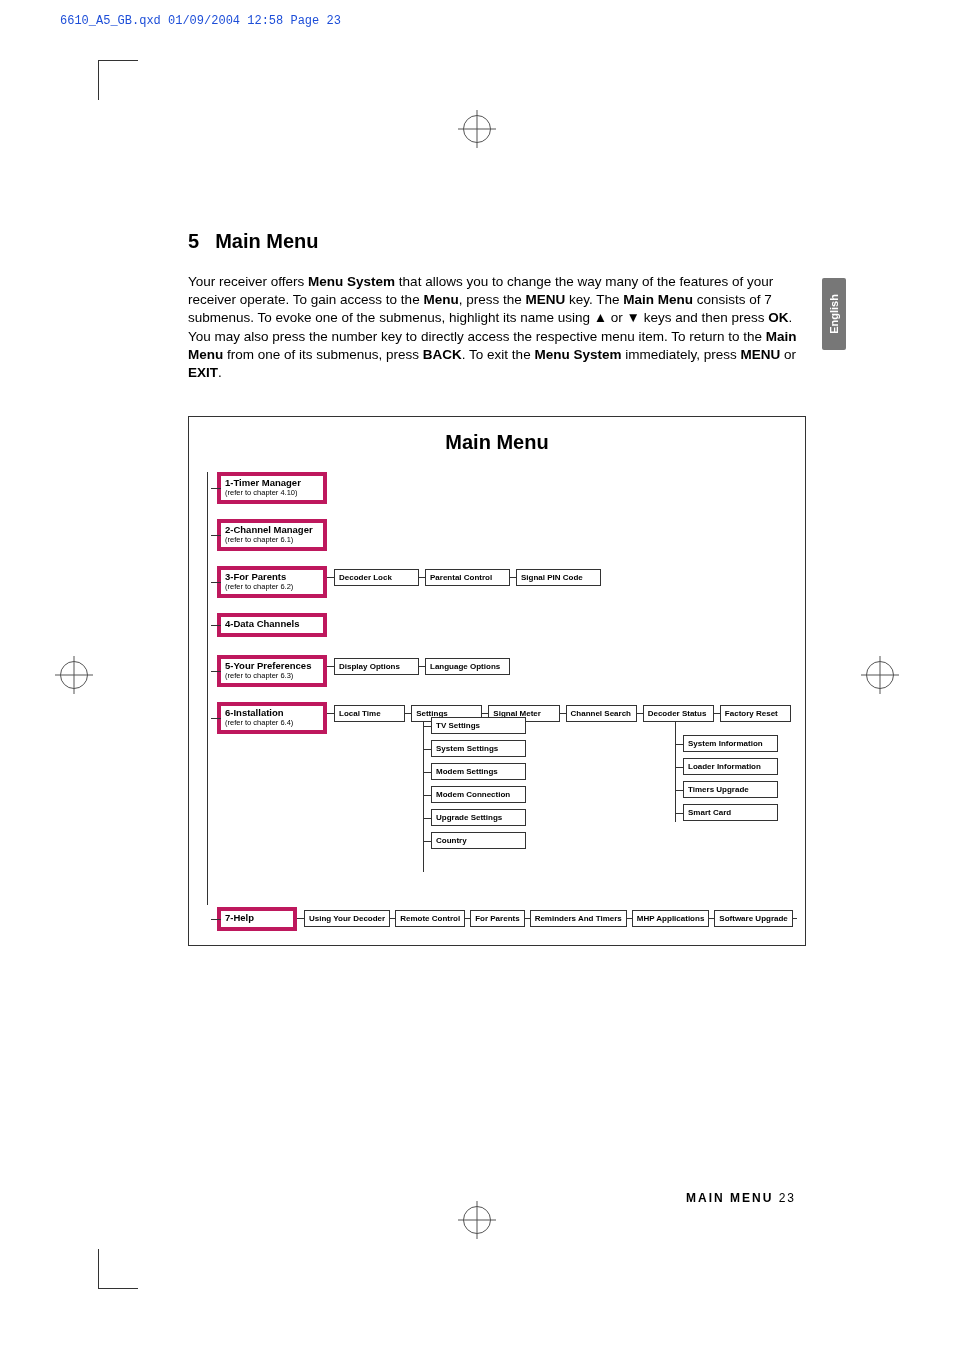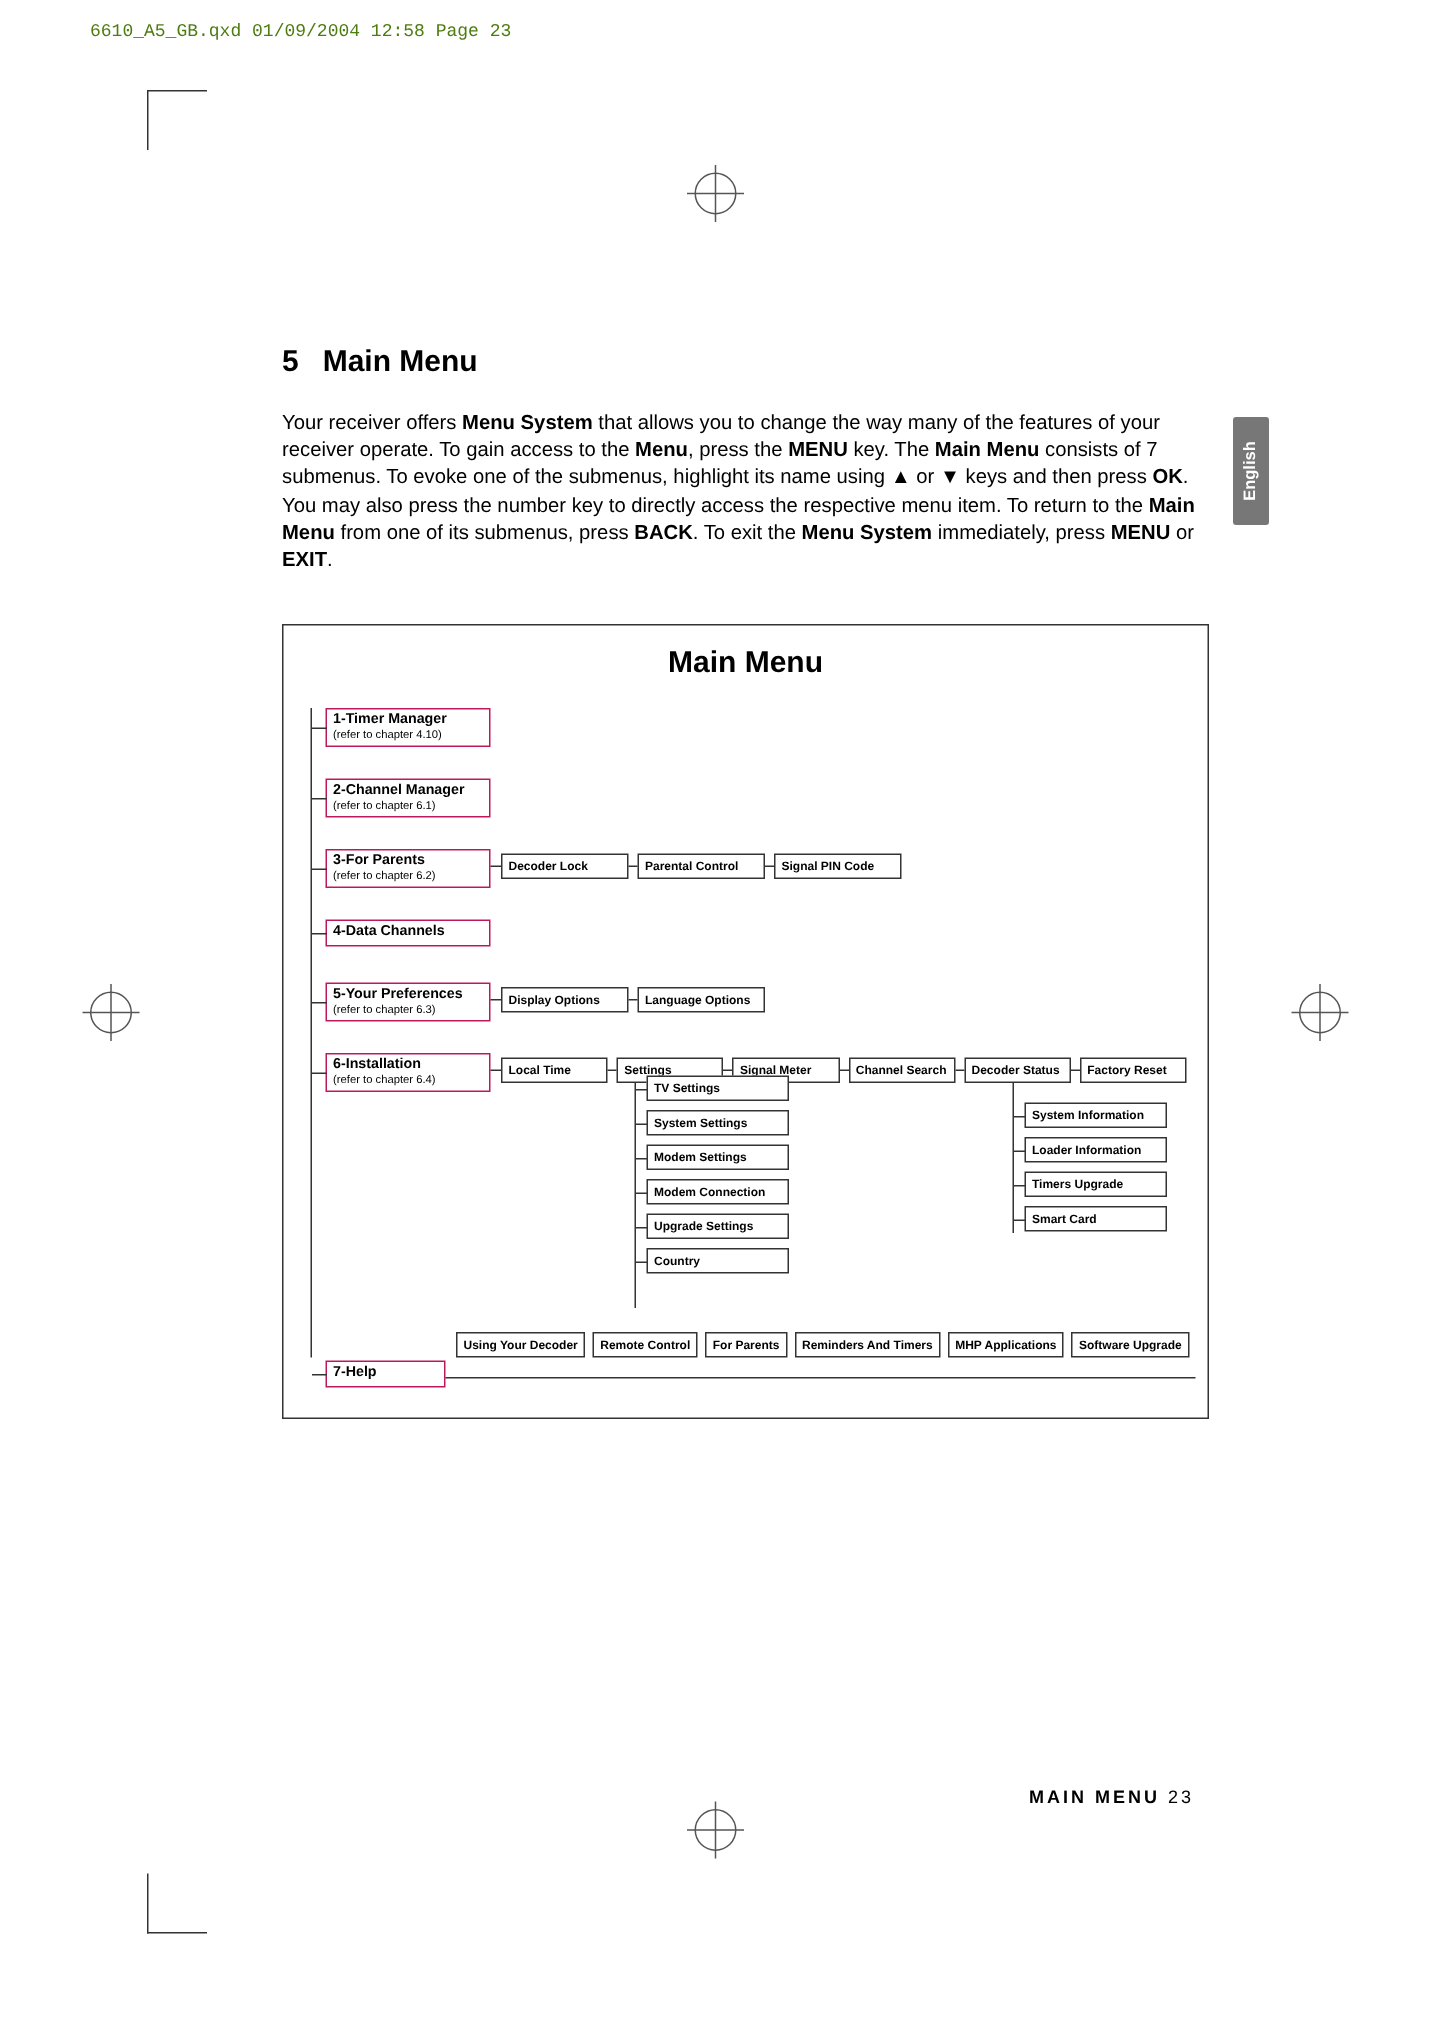--- a/index.html
+++ b/index.html
@@ -1,17 +1,17 @@
 <!DOCTYPE html>
 <html><head>
 <meta charset="utf-8">
 <style>
   * { box-sizing: border-box; margin: 0; padding: 0; }
   html, body { width: 954px; height: 1349px; background: #fff; font-family: Arial, Helvetica, sans-serif; color: #000; }
-  .header-line { position: absolute; top: 14px; left: 60px; font-size: 12px; font-family: "Courier New", monospace; color: #4d7c0f; }
+  .header-line { position: absolute; top: 14px; left: 60px; font-size: 12px; font-family: "Courier New", monospace; color: #1d4ed8; }
   .crop-tl, .crop-tr, .crop-bl, .crop-br { position: absolute; width: 40px; height: 40px; }
   .crop-tl { top: 60px; left: 98px; border-left: 1px solid #333; border-top: 1px solid #333; }
   .crop-tr { top: 60px; right: 98px; }
   .crop-bl { bottom: 60px; left: 98px; border-left: 1px solid #333; border-bottom: 1px solid #333; }
   .crop-br { bottom: 60px; right: 98px; }
   .reg-mark { position: absolute; width: 28px; height: 28px; border: 1px solid #555; border-radius: 50%; }
   .reg-mark::before, .reg-mark::after { content: ""; position: absolute; background: #555; }
   .reg-mark::before { left: 50%; top: -6px; bottom: -6px; width: 1px; transform: translateX(-0.5px); }
   .reg-mark::after  { top: 50%; left: -6px; right: -6px; height: 1px; transform: translateY(-0.5px); }
   .reg-top    { top: 115px; left: 50%; transform: translateX(-50%); }
@@ -28,21 +28,21 @@
   h1.section { font-size: 20px; font-weight: bold; margin-bottom: 20px; }
   h1.section .num { margin-right: 16px; }
   .intro { font-size: 13.5px; line-height: 1.35; max-width: 620px; }
   .intro b { font-weight: bold; }
 
   .diagram { position: relative; border: 1px solid #333; margin-top: 34px; padding: 14px 14px 20px 14px; height: 530px; }
   .diagram-title { text-align: center; font-size: 20px; font-weight: bold; margin-bottom: 10px; }
 
   .trunk { position: absolute; left: 18px; top: 55px; bottom: 40px; width: 1px; background: #333; }
 
-  .lvl1 { position: absolute; left: 28px; border: 1px solid #be185d; padding: 2px 4px 3px 4px; width: 110px; background: #fff; }
+  .lvl1 { position: absolute; left: 28px; border: 4px solid #be185d; padding: 2px 4px 3px 4px; width: 110px; background: #fff; }
   .lvl1 .title { font-size: 9.5px; font-weight: bold; line-height: 1.1; }
   .lvl1 .sub   { font-size: 7.5px; line-height: 1.1; }
   .lvl1::before { content:""; position:absolute; left:-10px; top:50%; width:10px; height:1px; background:#333; }
 
   .row { position: absolute; left: 145px; right: 14px; display: flex; gap: 6px; }
   .box { border: 1px solid #333; padding: 3px 4px; font-size: 8px; font-weight: bold; background: #fff; white-space: nowrap; }
   .box.w  { width: 85px; }
 
   .hconn { position:absolute; height:1px; background:#333; }
 
@@ -153,21 +153,21 @@
         <div class="box">System Information</div>
         <div class="box">Loader Information</div>
         <div class="box">Timers Upgrade</div>
         <div class="box">Smart Card</div>
       </div>
 
       <div class="lvl1" style="top:490px; width:80px">
         <div class="title">7-Help</div>
       </div>
       <div class="hconn" style="top:501px; left:108px; width:500px"></div>
-      <div class="row" style="top:471px; left:115px; gap:5px">
+      <div class="row" style="top:493px; left:115px; gap:5px">
         <div class="box" style="width:92px">Using Your Decoder</div>
         <div class="box" style="width:80px">Remote Control</div>
         <div class="box" style="width:80px">For Parents</div>
         <div class="box" style="width:100px">Reminders And Timers</div>
         <div class="box" style="width:88px">MHP Applications</div>
         <div class="box" style="width:88px">Software Upgrade</div>
       </div>
 
     </div>
   </div>

